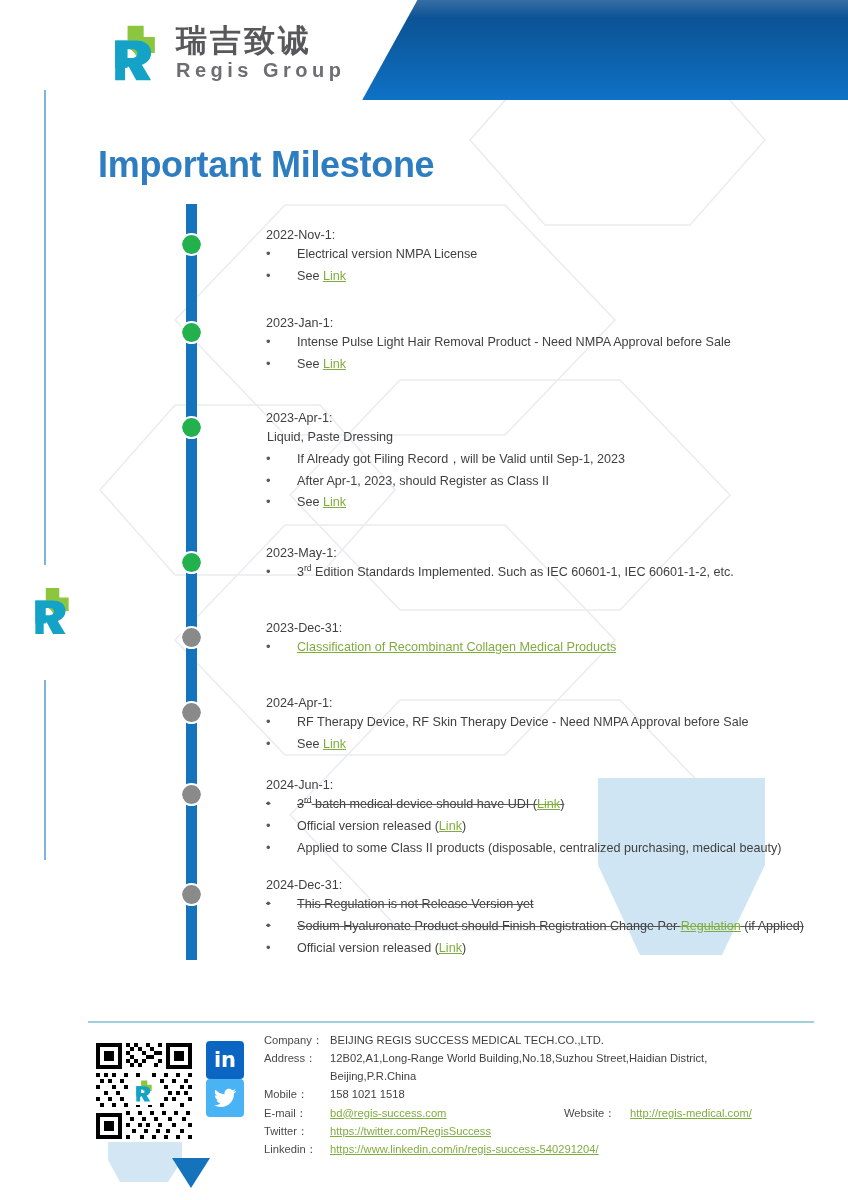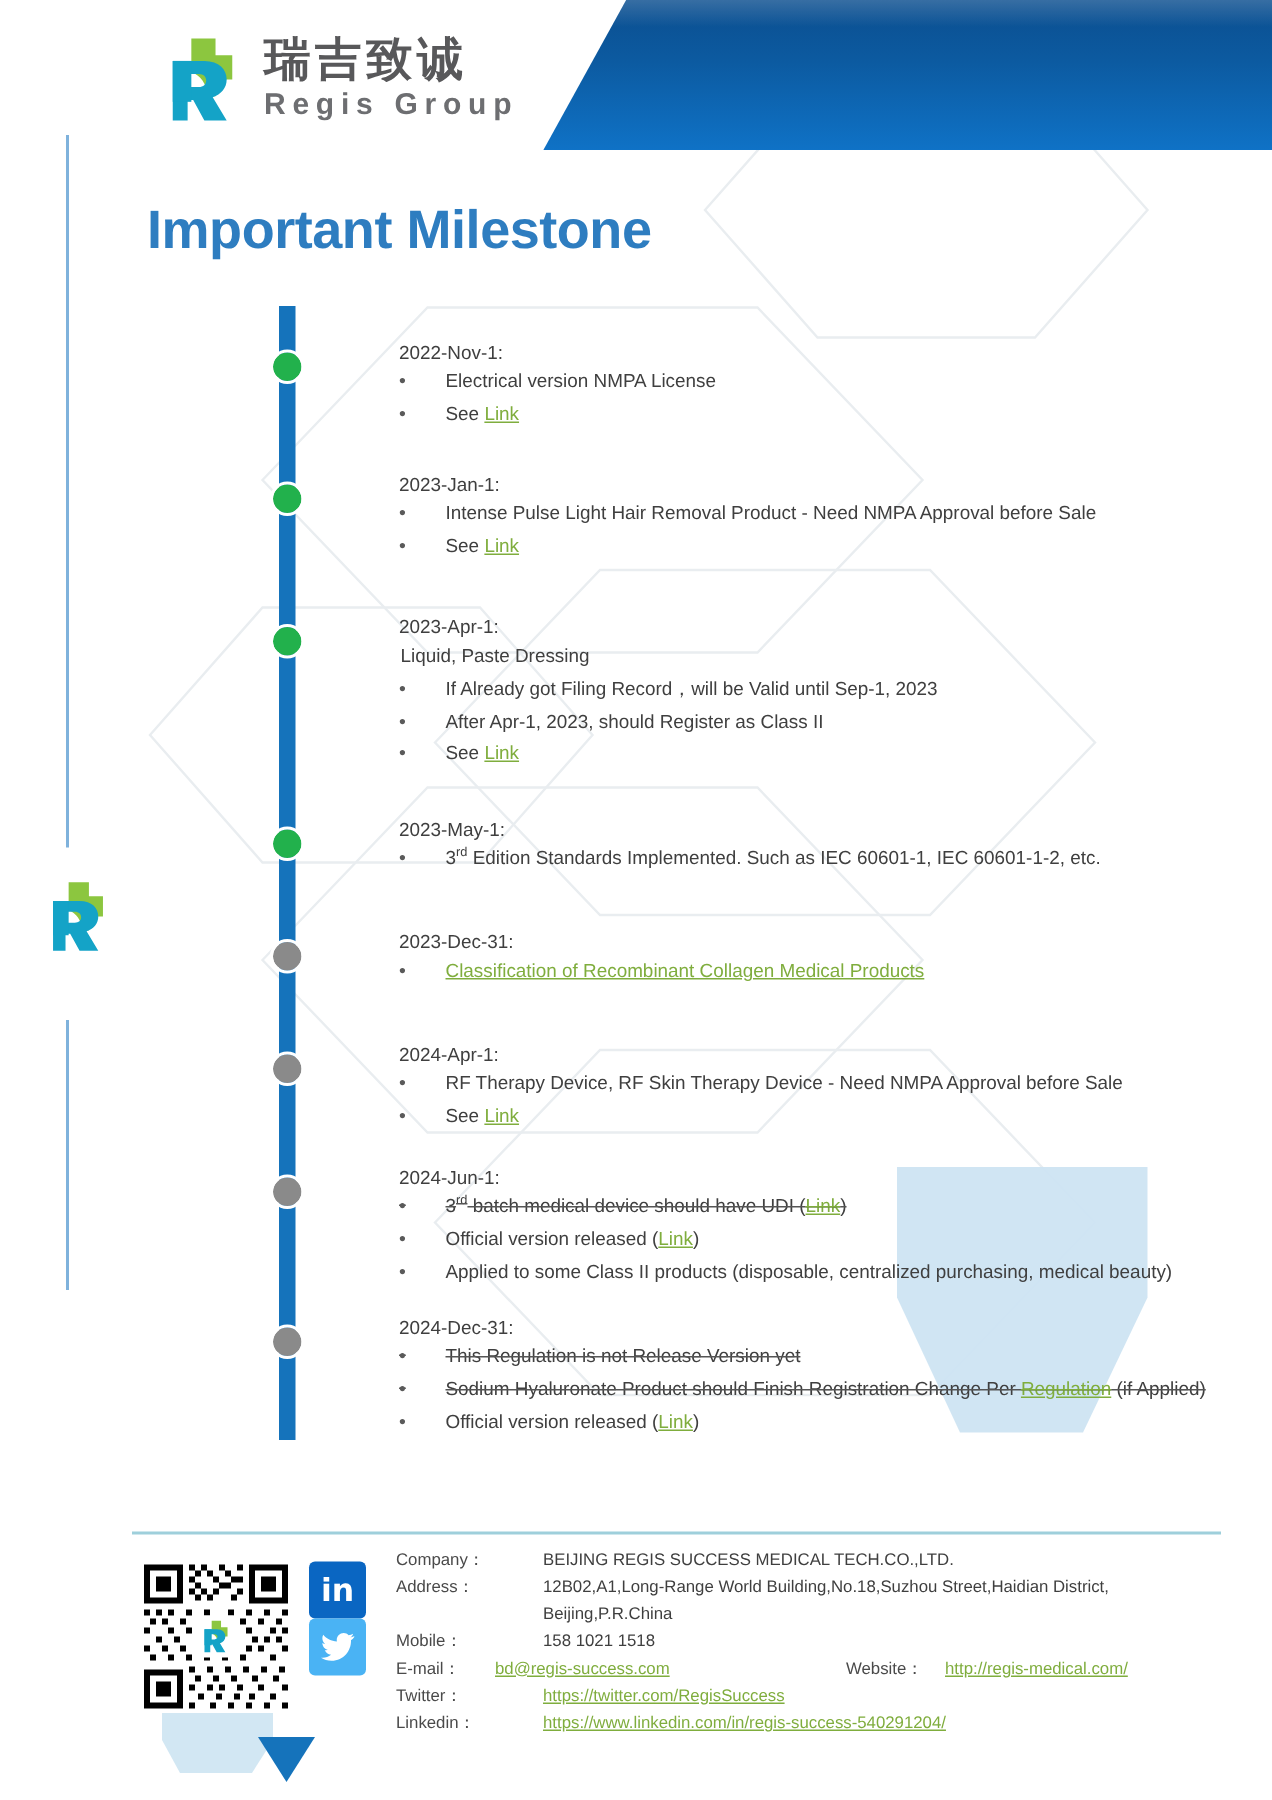--- a/index.html
+++ b/index.html
@@ -65,21 +65,21 @@
     width: 2px; height: 180px;
     background: #7fb2dc; z-index: 1;
   }
   .rail-logo {
     position: absolute; left: 26px; top: 585px;
     width: 52px; height: 52px; z-index: 3;
   }
 
   
   .page-title {
-    position: absolute; left: 98px; top: 132px;
+    position: absolute; left: 98px; top: 144px;
     font-size: 36px; font-weight: 700;
     color: #2e7dc0;
     letter-spacing: -0.3px;
     z-index: 3;
   }
 
   
   .timeline {
     position: absolute;
     left: 0; top: 204px; width: 848px;
@@ -165,21 +165,21 @@
     margin-bottom: 0;
   }
   .soc-in { background: #0a66c2; }
   .soc-tw { background: #4ab3f4; }
   .soc-in span {
     color: #fff; font-weight: 700; font-size: 21px;
     font-family: "DejaVu Sans", sans-serif; line-height: 1;
   }
 
   .contact { position: absolute; left: 176px; top: 0px; width: 560px; }
-  .crow { display: flex; font-size: 11.2px; color: #4a4a4a; line-height: 1.62; gap: 32px; }
+  .crow { display: flex; font-size: 11.2px; color: #4a4a4a; line-height: 1.62; }
   .clabel { width: 66px; flex: 0 0 66px; color: #4a4a4a; white-space: nowrap; }
   .cval { flex: 1 1 auto; color: #3f3f3f; }
   .cval.link { color: #7fad3d; text-decoration: underline; }
   .crow-split { display: flex; font-size: 11.2px; line-height: 1.62; }
   .csplit-left { display: flex; width: 300px; flex: 0 0 300px; }
   .csplit-right { display: flex; }
   .clabel2 { width: 66px; flex: 0 0 66px; color: #4a4a4a; white-space: nowrap; }
 </style>
 </head>
 <body>

